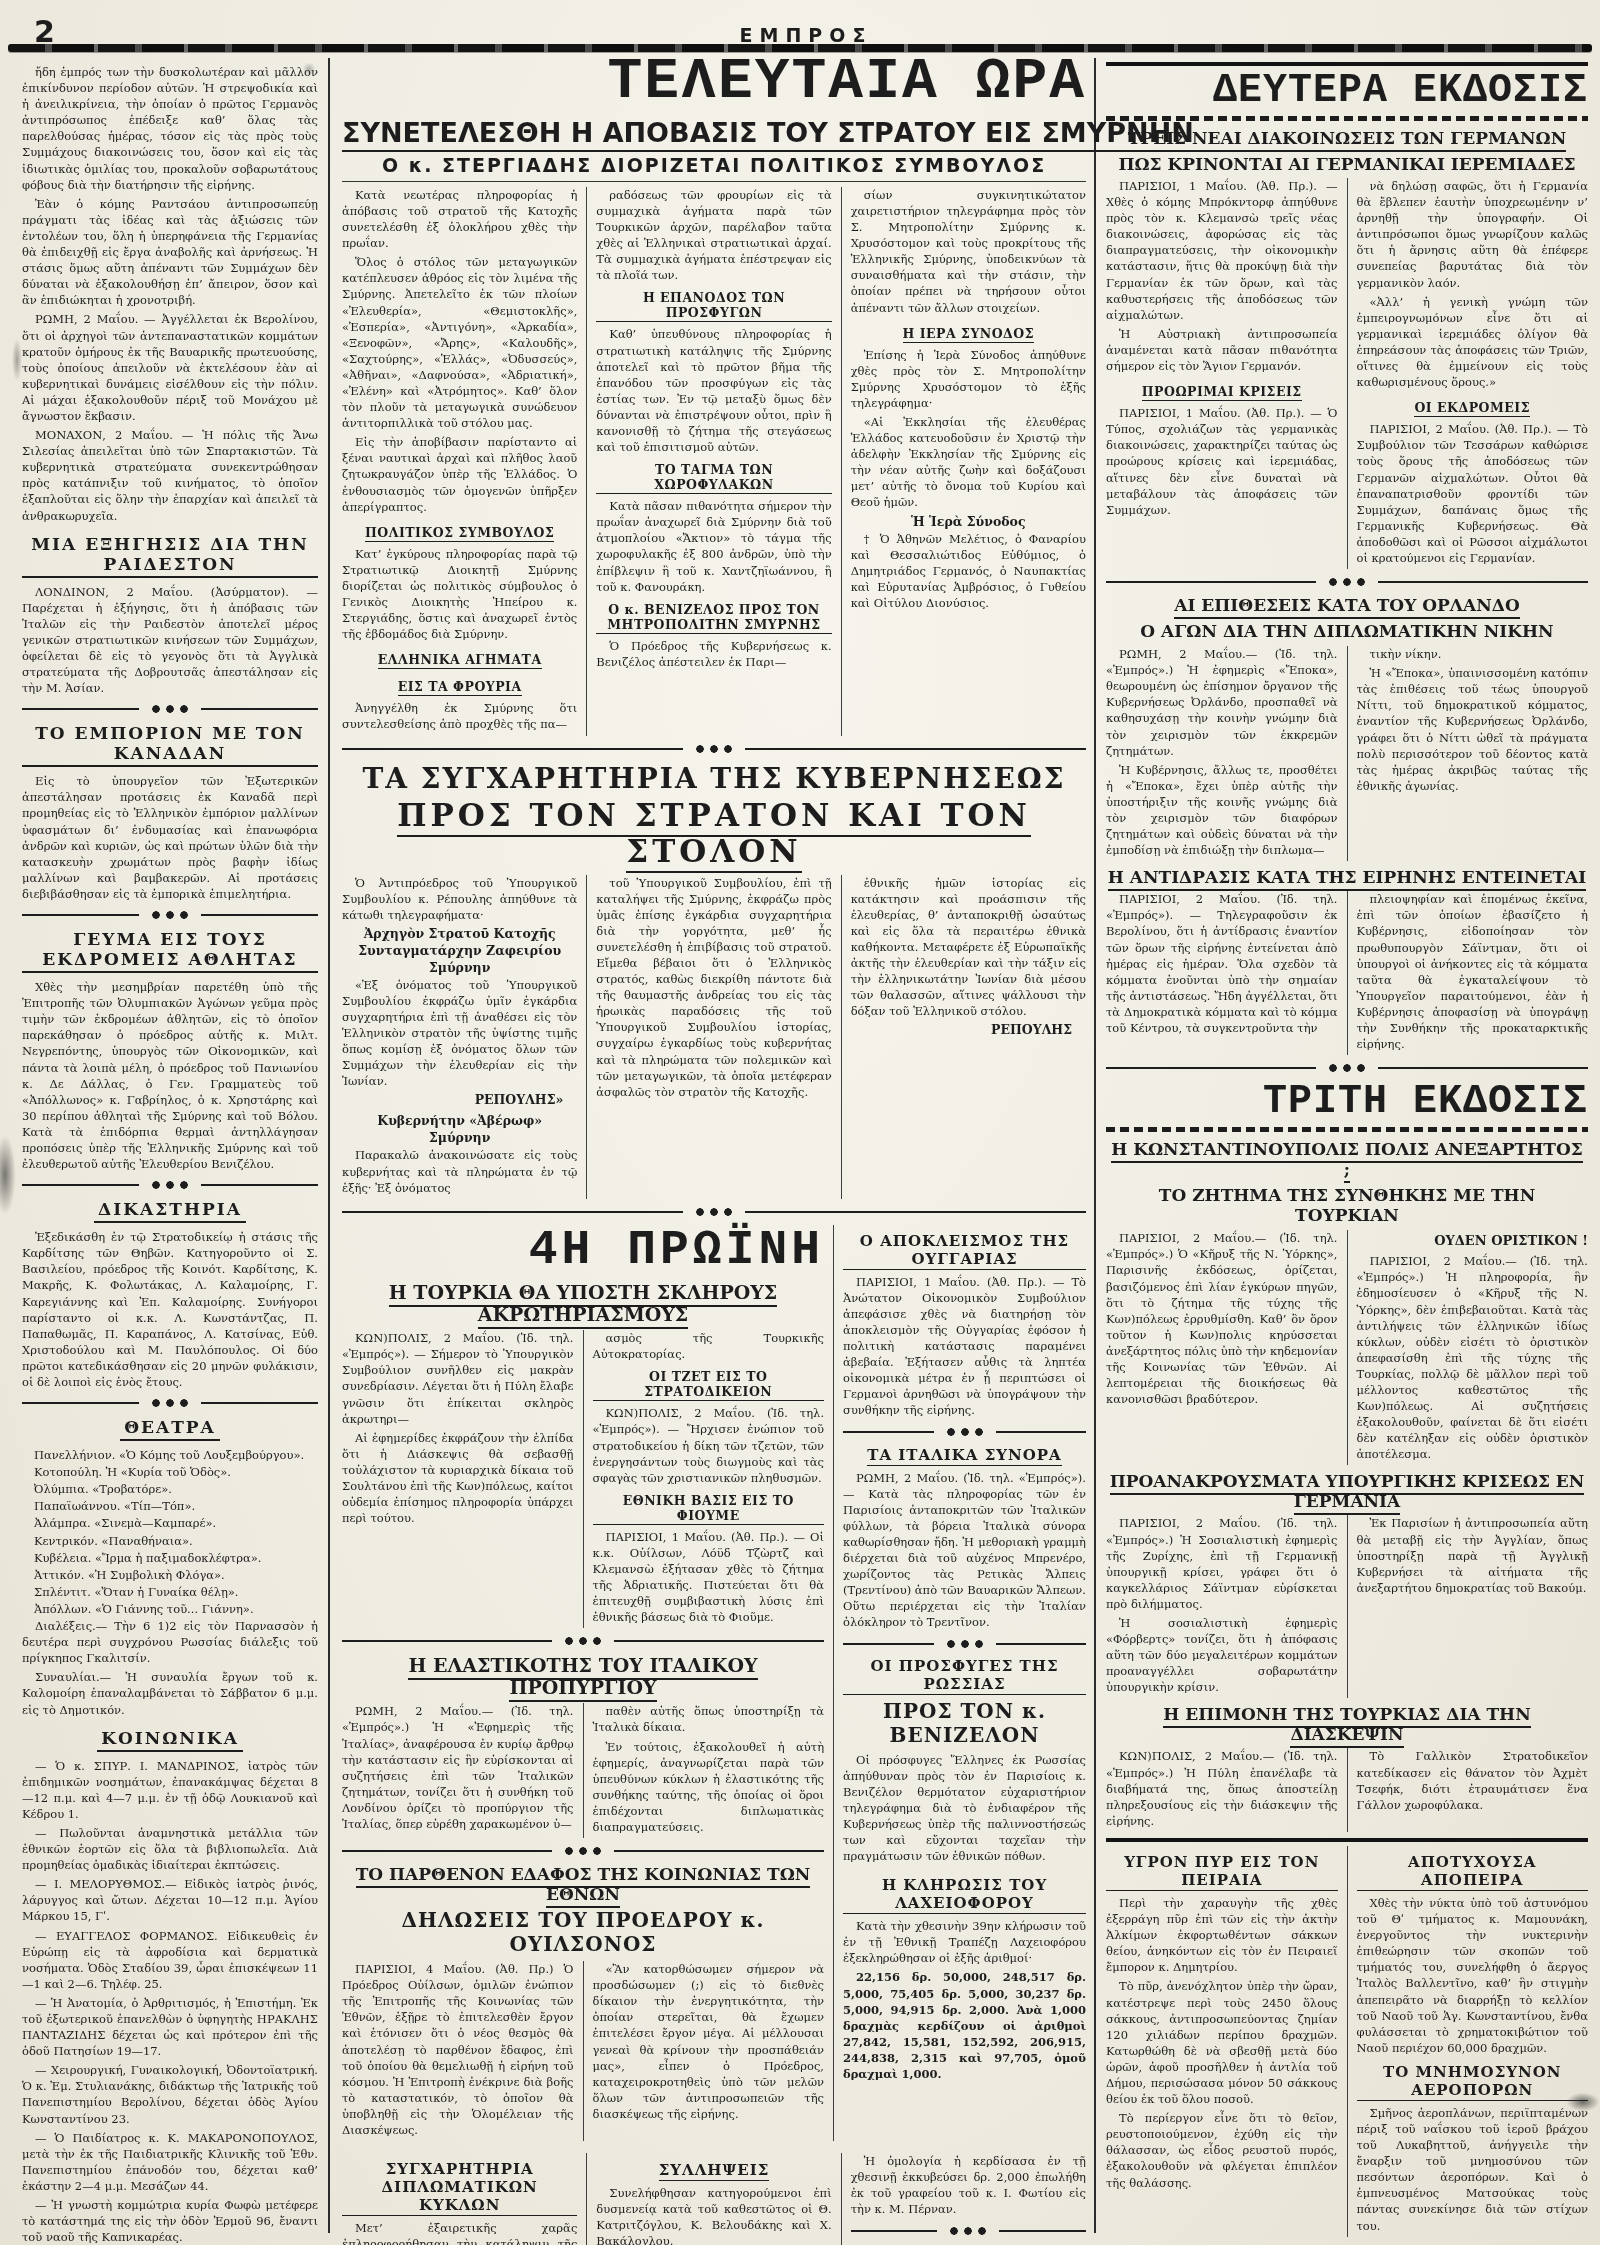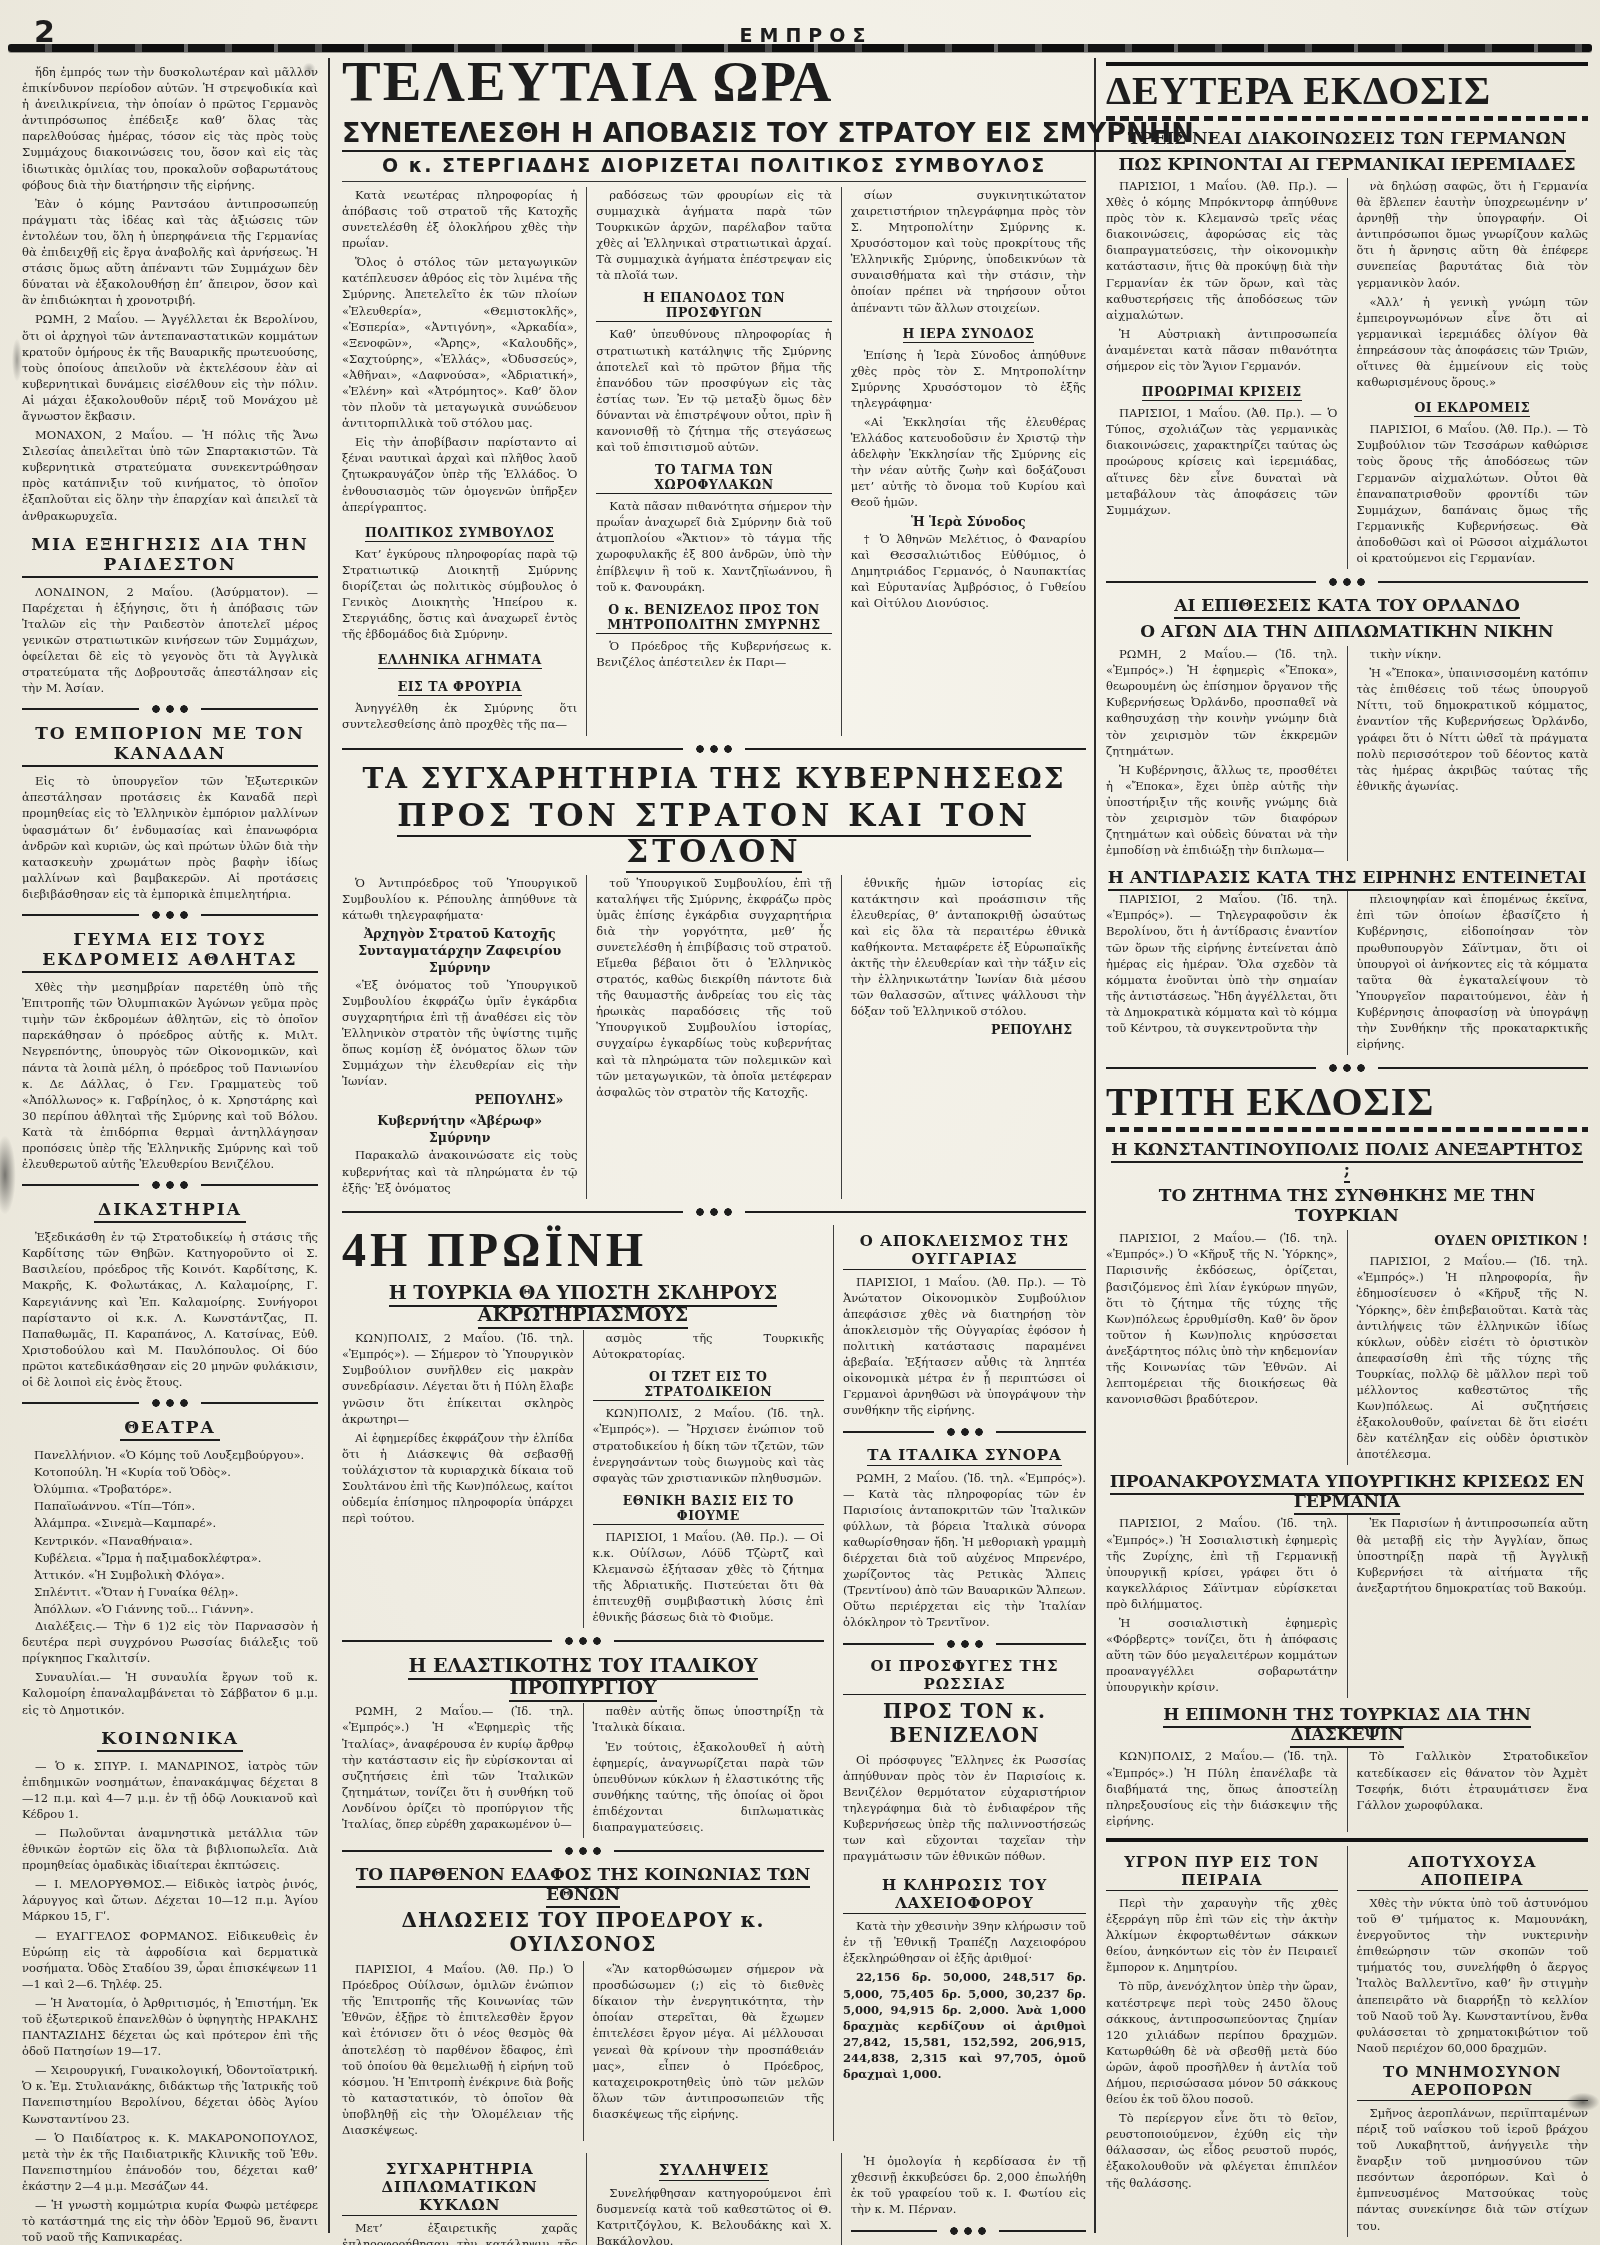--- a/index.html
+++ b/index.html
@@ -26,21 +26,21 @@
 
   .lhead{text-align:center;margin:10px 0 6px;}
   .lhead span{display:inline-block;font-weight:bold;font-size:17px;letter-spacing:2px;
     border-bottom:2px solid #1d1d1d;padding:0 4px 2px;}
   .sh{text-align:center;margin:7px 0 4px;}
   .sh span{display:inline-block;font-weight:bold;font-size:12.5px;letter-spacing:.5px;
     border-bottom:1px solid #1d1d1d;padding-bottom:1px;}
   .sh.big span{font-size:15px;letter-spacing:1px;}
   .shl{text-align:right;margin:3px 0 5px;font-weight:bold;font-size:13px;}
 
-  .banner{font-family:Liberation Serif, serif;font-weight:900;text-align:left;}
+  .banner{font-family:Liberation Mono, monospace;font-weight:900;text-align:right;}
   .banner.xl{font-size:58px;letter-spacing:2px;line-height:1.05;}
   .banner.lg{font-size:48px;letter-spacing:4px;line-height:1.05;}
   .banner.md{font-size:40px;letter-spacing:1px;line-height:1.05;}
   .hl1{text-align:center;font-family:"DejaVu Sans","Liberation Sans",sans-serif;
     font-weight:900;font-size:27px;white-space:nowrap;margin:4px 0 0;}
   .hl2{text-align:center;font-family:"DejaVu Sans","Liberation Sans",sans-serif;
     font-weight:700;font-size:19px;letter-spacing:2px;margin:6px 0 4px;}
   .hl3{text-align:center;font-weight:bold;font-size:19px;margin:6px 0 5px;}
   .hl3.sm{font-size:17px;}
   .hl4{text-align:center;font-weight:900;font-size:28px;letter-spacing:2px;margin:4px 0 0;}
@@ -298,21 +298,21 @@
       <div>
         <p class="bt">ΠΑΡΙΣΙΟΙ, 1 Μαΐου. (Ἀθ. Πρ.). — Χθὲς ὁ κόμης Μπρόκντορφ ἀπηύθυνε πρὸς τὸν κ. Κλεμανσὼ τρεῖς νέας διακοινώσεις, ἀφορώσας εἰς τὰς διαπραγματεύσεις, τὴν οἰκονομικὴν κατάστασιν, ἥτις θὰ προκύψῃ διὰ τὴν Γερμανίαν ἐκ τῶν ὅρων, καὶ τὰς καθυστερήσεις τῆς ἀποδόσεως τῶν αἰχμαλώτων.</p>
         <p class="bt">Ἡ Αὐστριακὴ ἀντιπροσωπεία ἀναμένεται κατὰ πᾶσαν πιθανότητα σήμερον εἰς τὸν Ἅγιον Γερμανόν.</p>
         <div class="sh"><span>ΠΡΟΩΡΙΜΑΙ ΚΡΙΣΕΙΣ</span></div>
         <p class="bt">ΠΑΡΙΣΙΟΙ, 1 Μαΐου. (Ἀθ. Πρ.). — Ὁ Τύπος, σχολιάζων τὰς γερμανικὰς διακοινώσεις, χαρακτηρίζει ταύτας ὡς προώρους κρίσεις καὶ ἱερεμιάδας, αἵτινες δὲν εἶνε δυναταὶ νὰ μεταβάλουν τὰς ἀποφάσεις τῶν Συμμάχων.</p>
       </div>
       <div>
         <p class="bt">νὰ δηλώσῃ σαφῶς, ὅτι ἡ Γερμανία θὰ ἔβλεπεν ἑαυτὴν ὑποχρεωμένην ν’ ἀρνηθῇ τὴν ὑπογραφήν. Οἱ ἀντιπρόσωποι ὅμως γνωρίζουν καλῶς ὅτι ἡ ἄρνησις αὕτη θὰ ἐπέφερε συνεπείας βαρυτάτας διὰ τὸν γερμανικὸν λαόν.</p>
         <p class="bt">«Ἀλλ’ ἡ γενικὴ γνώμη τῶν ἐμπειρογνωμόνων εἶνε ὅτι αἱ γερμανικαὶ ἱερεμιάδες ὀλίγον θὰ ἐπηρεάσουν τὰς ἀποφάσεις τῶν Τριῶν, οἵτινες θὰ ἐμμείνουν εἰς τοὺς καθωρισμένους ὅρους.»</p>
         <div class="sh"><span>ΟΙ ΕΚΔΡΟΜΕΙΣ</span></div>
-        <p class="bt">ΠΑΡΙΣΙΟΙ, 6 Μαΐου. (Ἀθ. Πρ.). — Τὸ Συμβούλιον τῶν Τεσσάρων καθώρισε τοὺς ὅρους τῆς ἀποδόσεως τῶν Γερμανῶν αἰχμαλώτων. Οὗτοι θὰ ἐπαναπατρισθοῦν φροντίδι τῶν Συμμάχων, δαπάναις ὅμως τῆς Γερμανικῆς Κυβερνήσεως. Θὰ ἀποδοθῶσι καὶ οἱ Ρῶσσοι αἰχμάλωτοι οἱ κρατούμενοι εἰς Γερμανίαν.</p>
+        <p class="bt">ΠΑΡΙΣΙΟΙ, 2 Μαΐου. (Ἀθ. Πρ.). — Τὸ Συμβούλιον τῶν Τεσσάρων καθώρισε τοὺς ὅρους τῆς ἀποδόσεως τῶν Γερμανῶν αἰχμαλώτων. Οὗτοι θὰ ἐπαναπατρισθοῦν φροντίδι τῶν Συμμάχων, δαπάναις ὅμως τῆς Γερμανικῆς Κυβερνήσεως. Θὰ ἀποδοθῶσι καὶ οἱ Ρῶσσοι αἰχμάλωτοι οἱ κρατούμενοι εἰς Γερμανίαν.</p>
       </div>
     </div>
     <div class="orn">
         <span class="dm"></span>
       </div>
     <div class="hl6"><span class="ul">ΑΙ ΕΠΙΘΕΣΕΙΣ ΚΑΤΑ ΤΟΥ ΟΡΛΑΝΔΟ</span></div>
     <div class="hl3 sm">Ο ΑΓΩΝ ΔΙΑ ΤΗΝ ΔΙΠΛΩΜΑΤΙΚΗΝ ΝΙΚΗΝ</div>
     <div class="cols">
       <div>
         <p class="bt">ΡΩΜΗ, 2 Μαΐου.— (Ἰδ. τηλ. «Ἐμπρός».) Ἡ ἐφημερὶς «Ἔποκα», θεωρουμένη ὡς ἐπίσημον ὄργανον τῆς Κυβερνήσεως Ὀρλάνδο, προσπαθεῖ νὰ καθησυχάσῃ τὴν κοινὴν γνώμην διὰ τὸν χειρισμὸν τῶν ἐκκρεμῶν ζητημάτων.</p>

